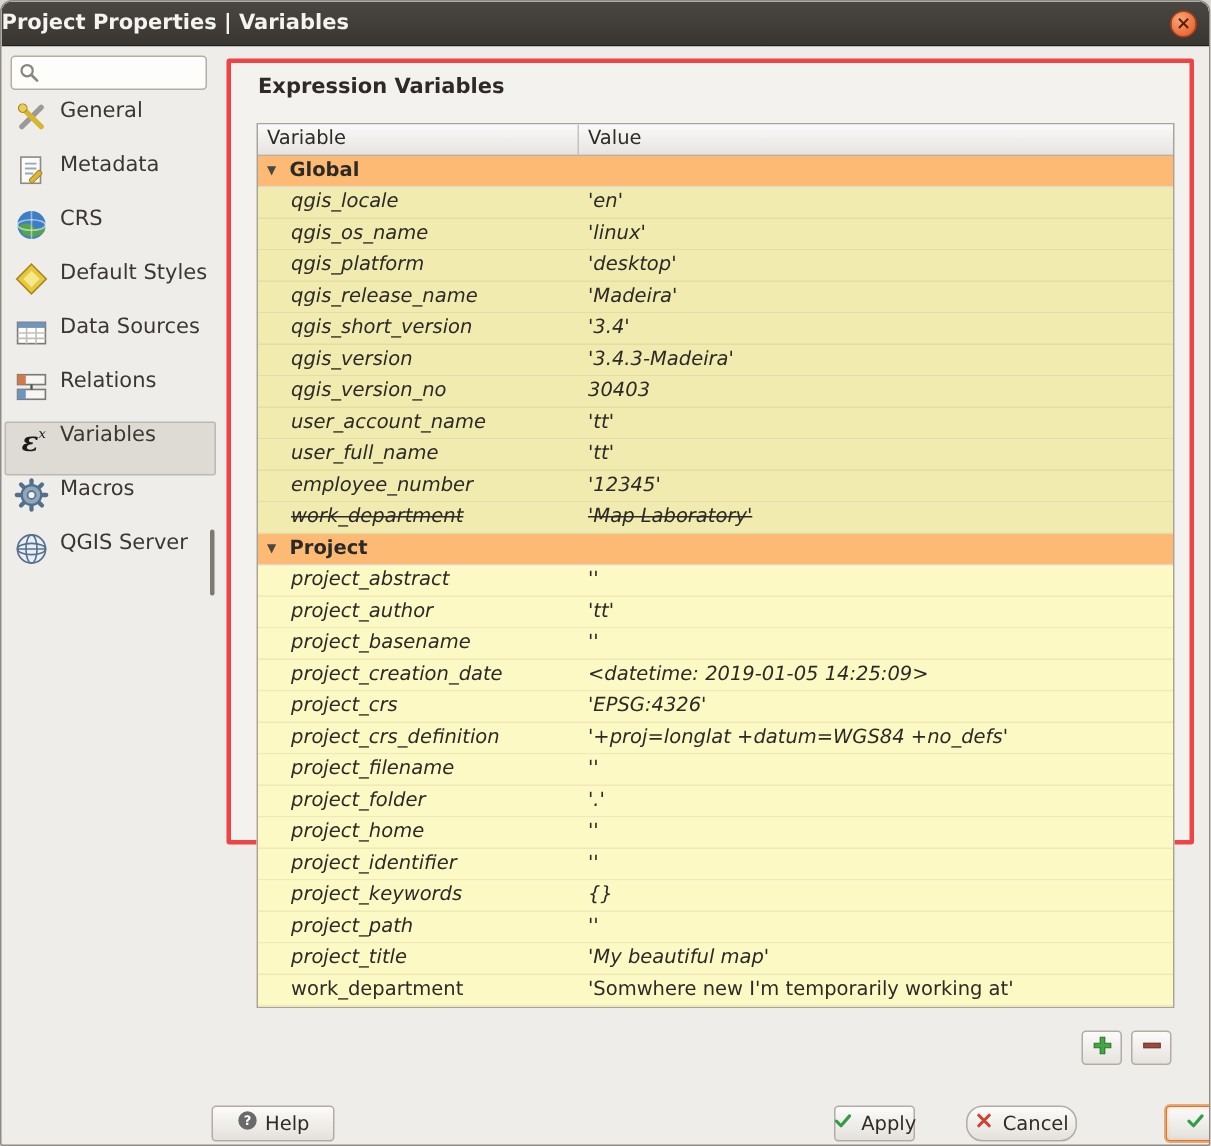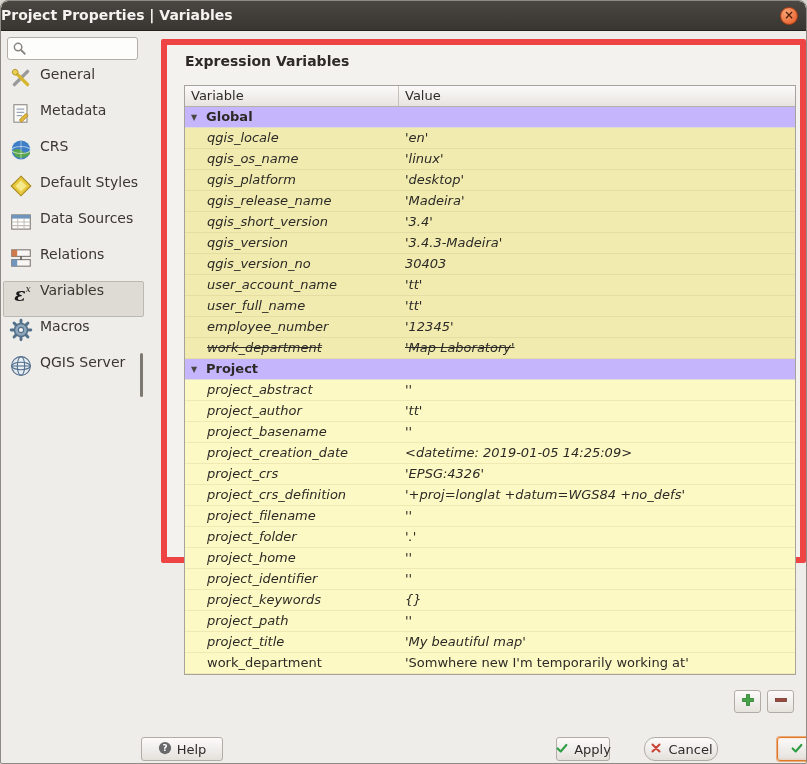--- a/index.html
+++ b/index.html
@@ -45,39 +45,39 @@
   .side-item.selected { background:#dedbd5; border-color:#bdb8b1; }
   .side-icon { width:24px; height:24px; margin-right:7px; flex:none; }
   .side-icon svg { width:24px; height:24px; }
   .side-label { white-space:nowrap; }
   .sidebar-scroll {
     position:absolute; left:139px; top:352px; width:3px; height:44px;
     background:#7d7870; border-radius:2px;
   }
   
   .page-panel {
-    position:absolute; left:160px; top:38px; width:645px; height:524px;
-    background:#f4f2ef; border:6px solid #ef4444; border-radius:2px;
+    position:absolute; left:150px; top:38px; width:645px; height:524px;
+    background:#f4f2ef; border:3px solid #ef4444; border-radius:2px;
   }
   .heading { position:absolute; left:18px; top:8px; font-size:14px; font-weight:bold; color:#2d2a27; }
   
   .var-table {
     position:absolute; left:17px; top:40px; width:612px; height:590px;
     border:1px solid #a7a39c; background:#ffffff;
   }
   .thead {
     display:flex; height:21px; line-height:20px; font-size:13px; color:#2e2b28;
     background:linear-gradient(#fbfafa,#e7e4e0); border-bottom:1px solid #b5b1aa;
   }
   .thead .cell.var { border-right:1px solid #c6c2bb; padding-left:6px; }
   .thead .cell.val { padding-left:6px; }
   .cell.var { width:214px; flex:none; padding-left:22px; overflow:hidden; white-space:nowrap; }
   .cell.val { flex:1; padding-left:6px; overflow:hidden; white-space:nowrap; }
   .tbody .trow { display:flex; height:21px; line-height:20px; font-size:13px; color:#2c2a26; cursor:default; }
-  .trow.group { background:#c4b5fd; font-weight:bold; border-bottom:1px solid #dedbd4; font-style:normal; }
+  .trow.group { background:#fdba74; font-weight:bold; border-bottom:1px solid #dedbd4; font-style:normal; }
   .trow.group .cell.var { padding-left:6px; }
   .tri { display:inline-block; width:15px; font-size:8px; color:#4a4743; vertical-align:1px; cursor:pointer; }
   .trow.data { font-style:italic; }
   .trow.data.global { background:var(--global-row-bg,#f1ebb0); border-bottom:1px solid #e4dda4; }
   .trow.data.project { background:var(--project-row-bg,#fdf9c4); border-bottom:1px solid #efe9b4; }
   .trow.data.strike { text-decoration:line-through; }
   .trow.data.upright { font-style:normal; }
   
   .small-btn {
     position:absolute; top:645px; width:27px; height:23px;

